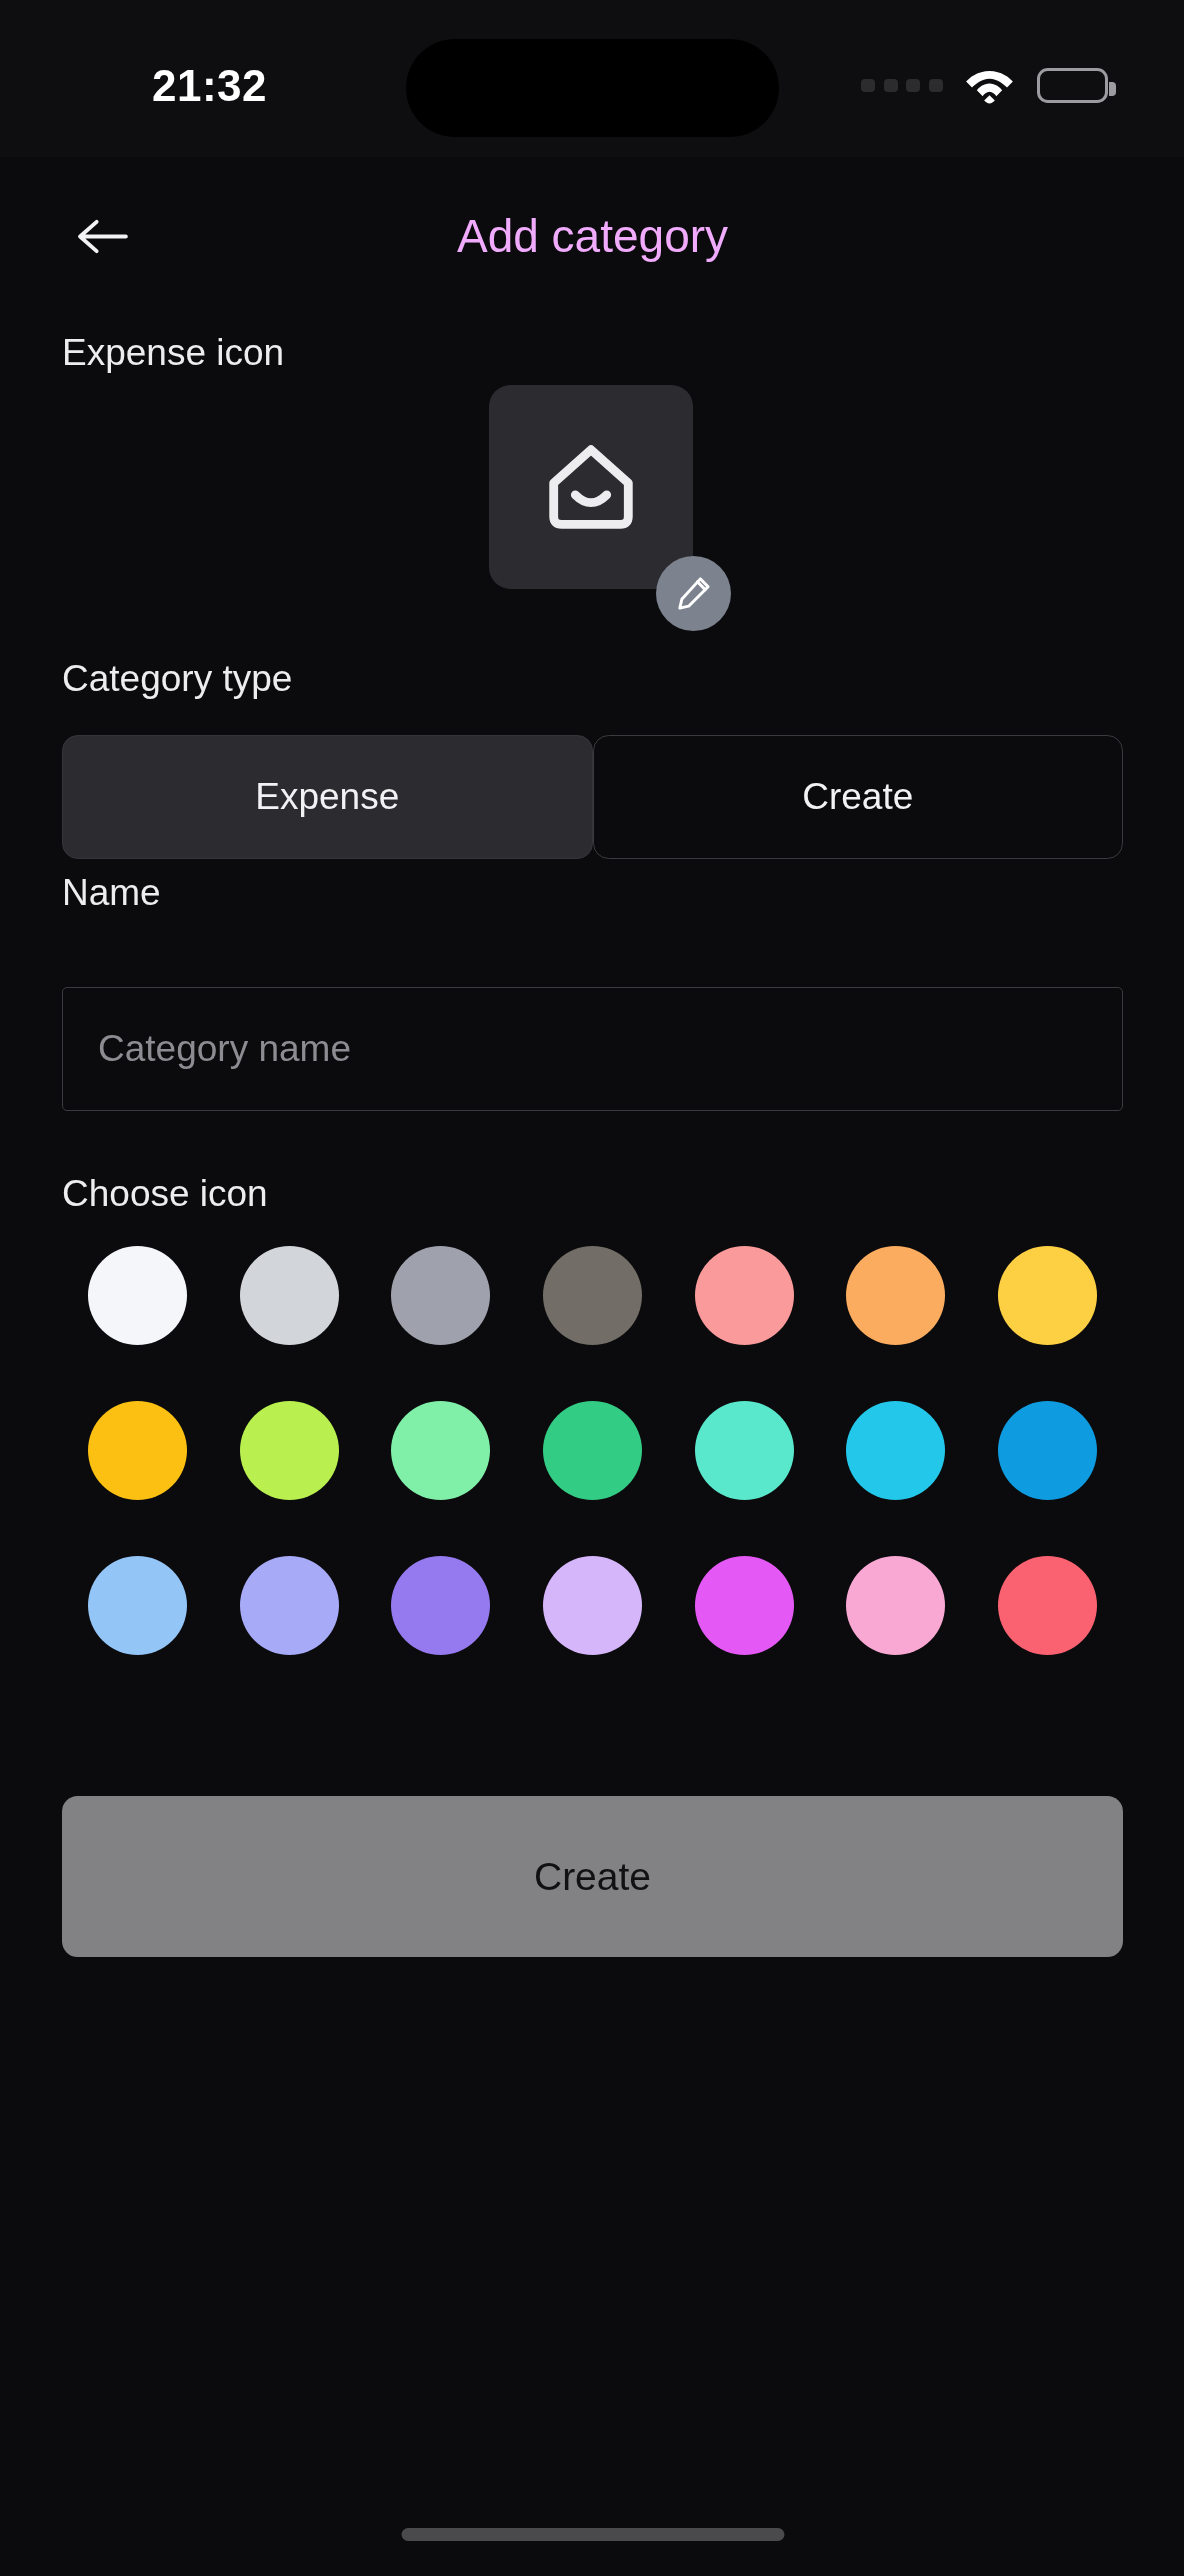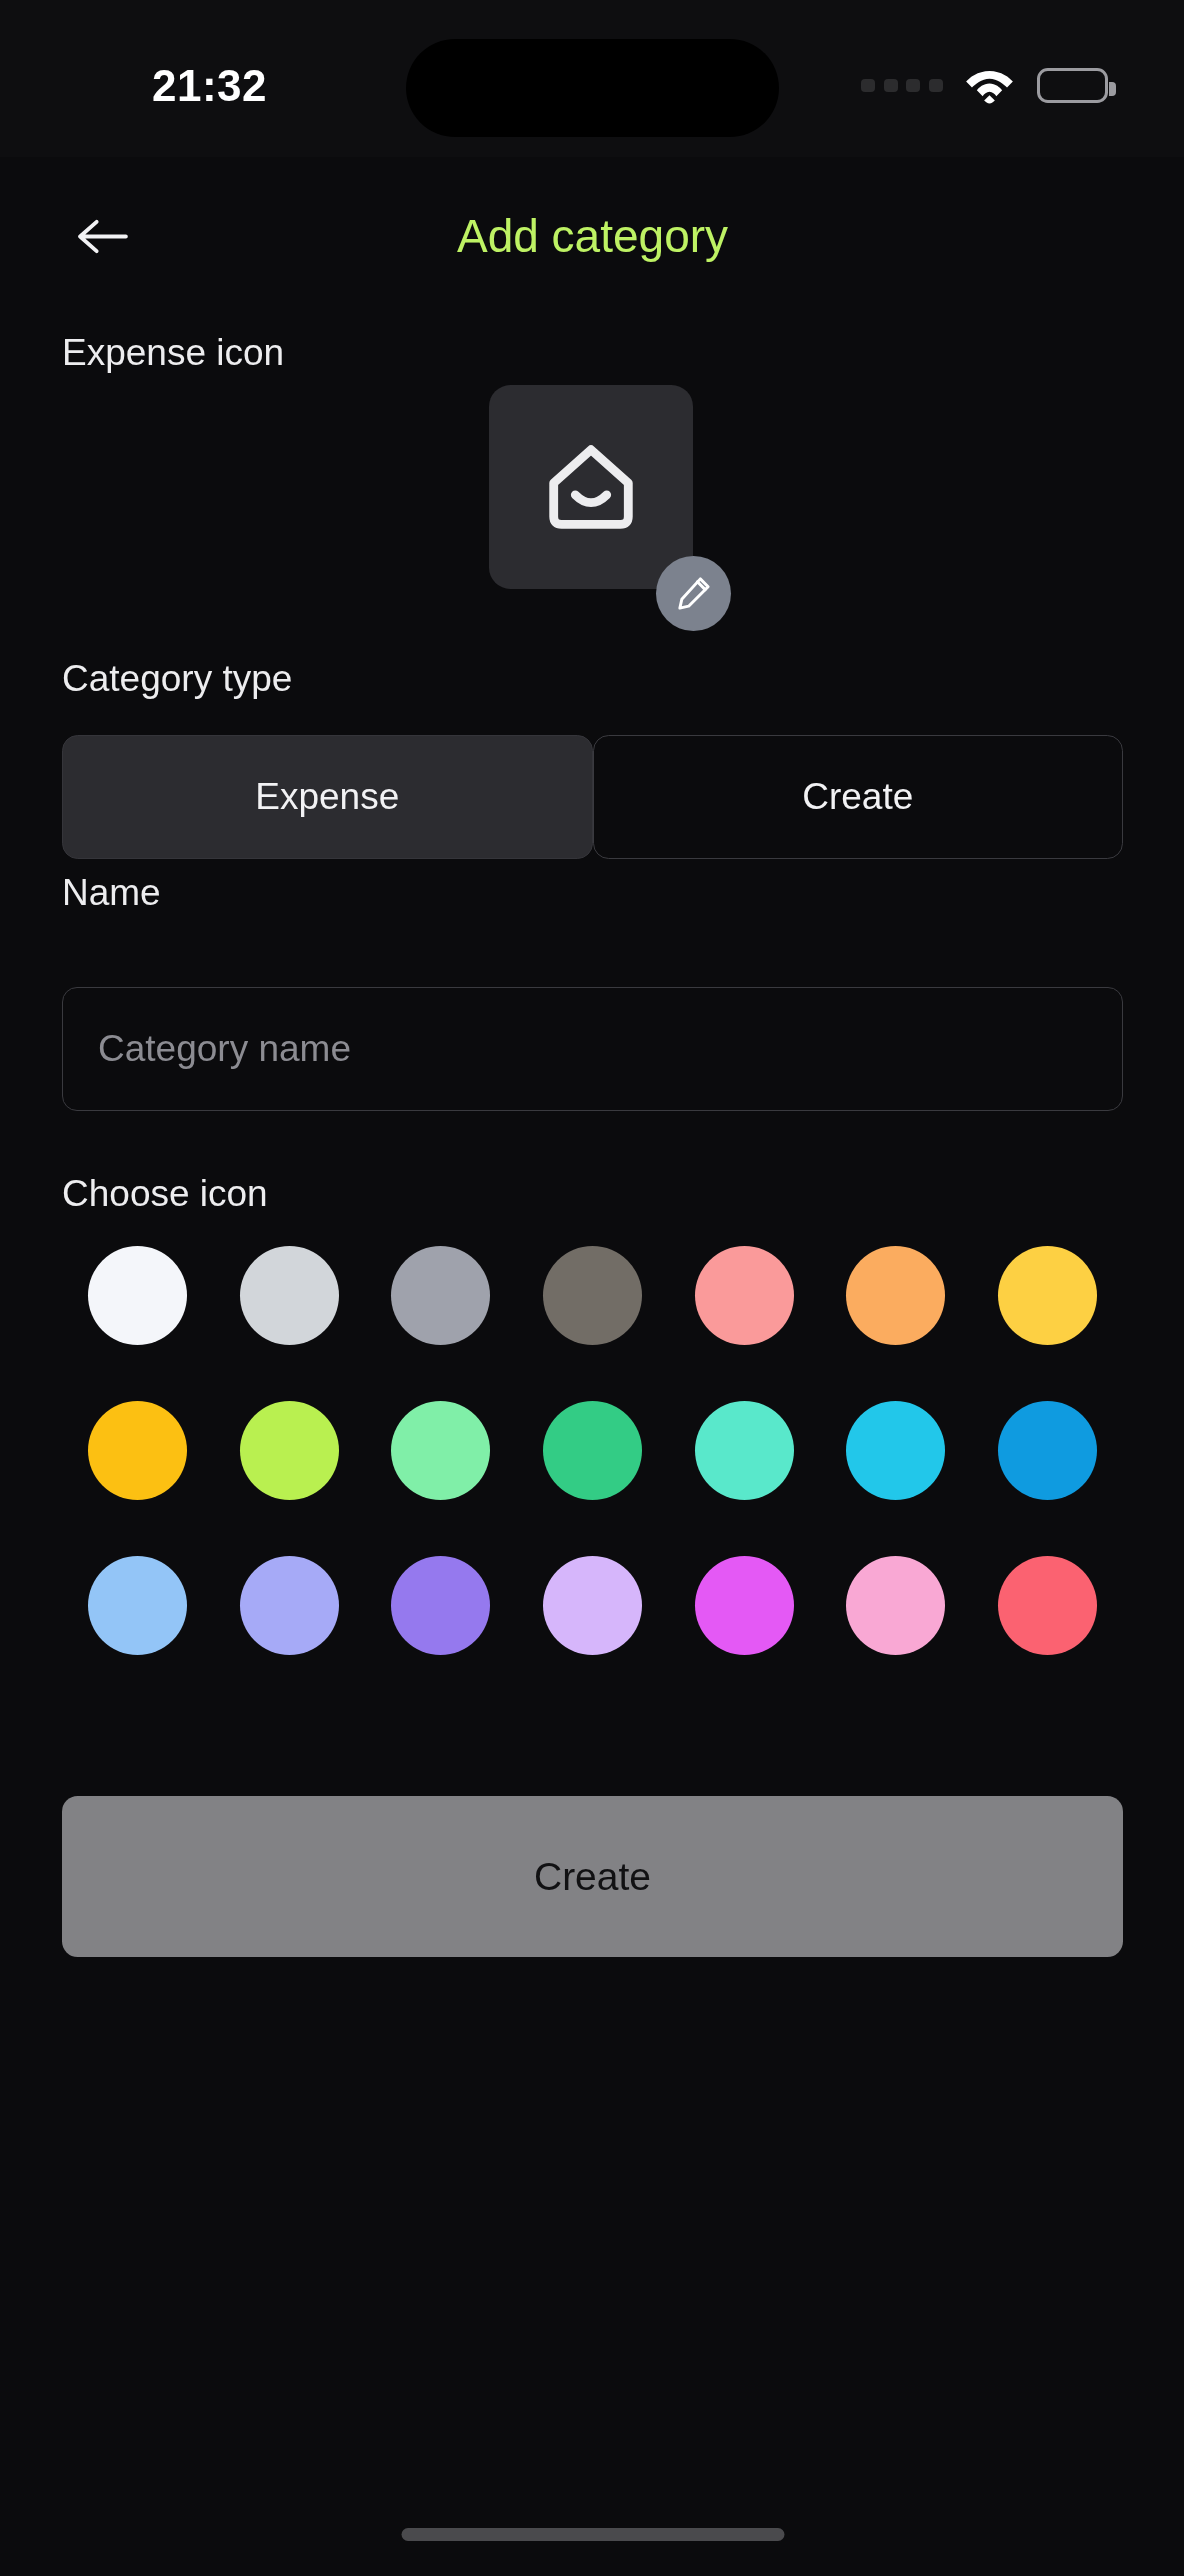--- a/index.html
+++ b/index.html
@@ -44,21 +44,21 @@
   
   .header { position:absolute; top:177px; left:0; width:1185px; height:118px; }
   .back-btn {
     position:absolute; left:62px; top:19.6px;
     width:79px; height:79px; display:flex; align-items:center; justify-content:center;
     cursor:pointer;
   }
   .page-title {
     position:absolute; left:0; top:19.6px; width:1185px; height:79px;
     display:flex; align-items:center; justify-content:center;
-    font-size:46px; color:#bef264; font-weight:400;
+    font-size:46px; color:#f0abfc; font-weight:400;
   }
 
   
   .label {
     position:absolute; left:62px;
     font-size:37px; color:#EDEDEF; font-weight:400; white-space:nowrap;
   }
   .lbl-icon  { top:332px; }
   .lbl-type  { top:658px; }
   .lbl-name  { top:872px; }
@@ -81,21 +81,21 @@
   .type-btn {
     flex:1; border-radius:15.7px; display:flex; align-items:center; justify-content:center;
     font-size:37px; color:#F2F2F4; cursor:pointer;
   }
   .type-btn.selected { background:#2C2C30; border:1px solid #35353A; }
   .type-btn.unselected { background:transparent; border:1px solid #3A3A3F; }
 
   
   .name-field {
     position:absolute; left:62px; top:987px; width:1061px; height:124px;
-    border:1px solid #3A3A3F; border-radius:15px; background:transparent;
+    border:1px solid #3A3A3F; border-radius:5px; background:transparent;
     display:flex; align-items:center; padding:0 35px;
   }
   .name-field input {
     width:100%; background:transparent; border:0; outline:0;
     font-family:"Liberation Sans", sans-serif;
     font-size:37px; color:#F2F2F4;
   }
   .name-field input::placeholder { color:#8C8C92; }
 
   

